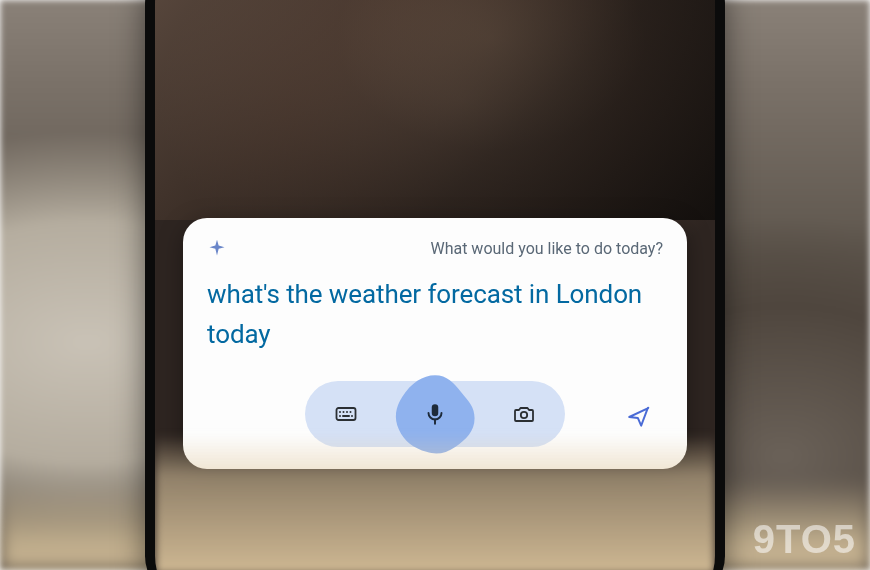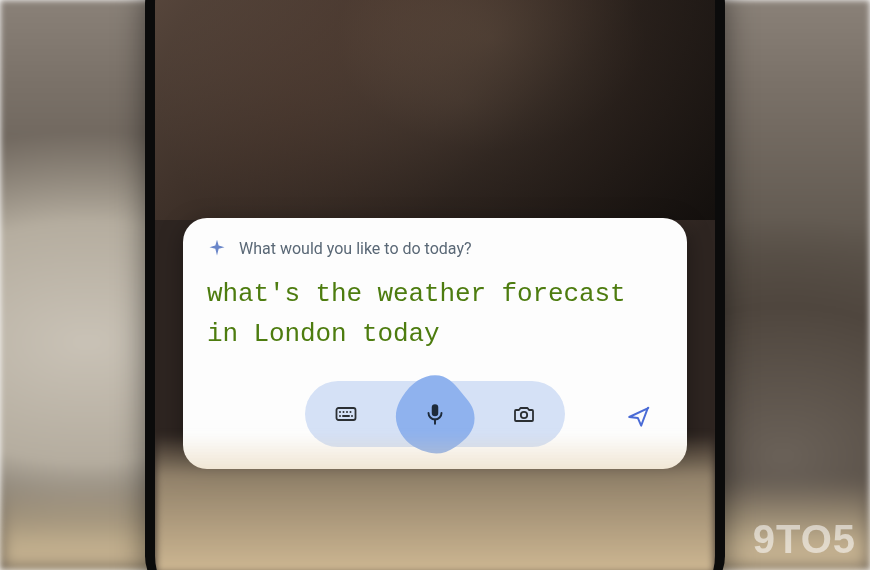--- a/index.html
+++ b/index.html
@@ -62,39 +62,39 @@
       background: #fdfdfd;
       border-radius: 24px;
       box-shadow: 0 6px 24px rgba(0,0,0,0.35);
       padding: 20px 24px 22px 24px;
     }
     .prompt-row {
       display: flex;
       align-items: center;
       gap: 12px;
       margin-bottom: 16px;
+      justify-content: space-between;
     }
     .sparkle {
       width: 20px; height: 20px;
       flex: none;
       display:flex; align-items:center; justify-content:center;
     }
     .prompt-text {
       color: #5a6876;
       font-size: 16px;
       font-weight: 400;
     }
     .transcript {
-      color: #4d7c0f;
+      color: #0369a1;
       font-size: 26px;
       line-height: 1.55;
       font-weight: 400;
       margin-bottom: 26px;
       letter-spacing: -0.1px;
-      font-family: Liberation Mono, monospace;
     }
     .pill {
       position: relative;
       margin: 0 auto;
       width: 260px;
       height: 66px;
       background: #d5e1f6;
       border-radius: 34px;
       display: flex;
       align-items: center;

